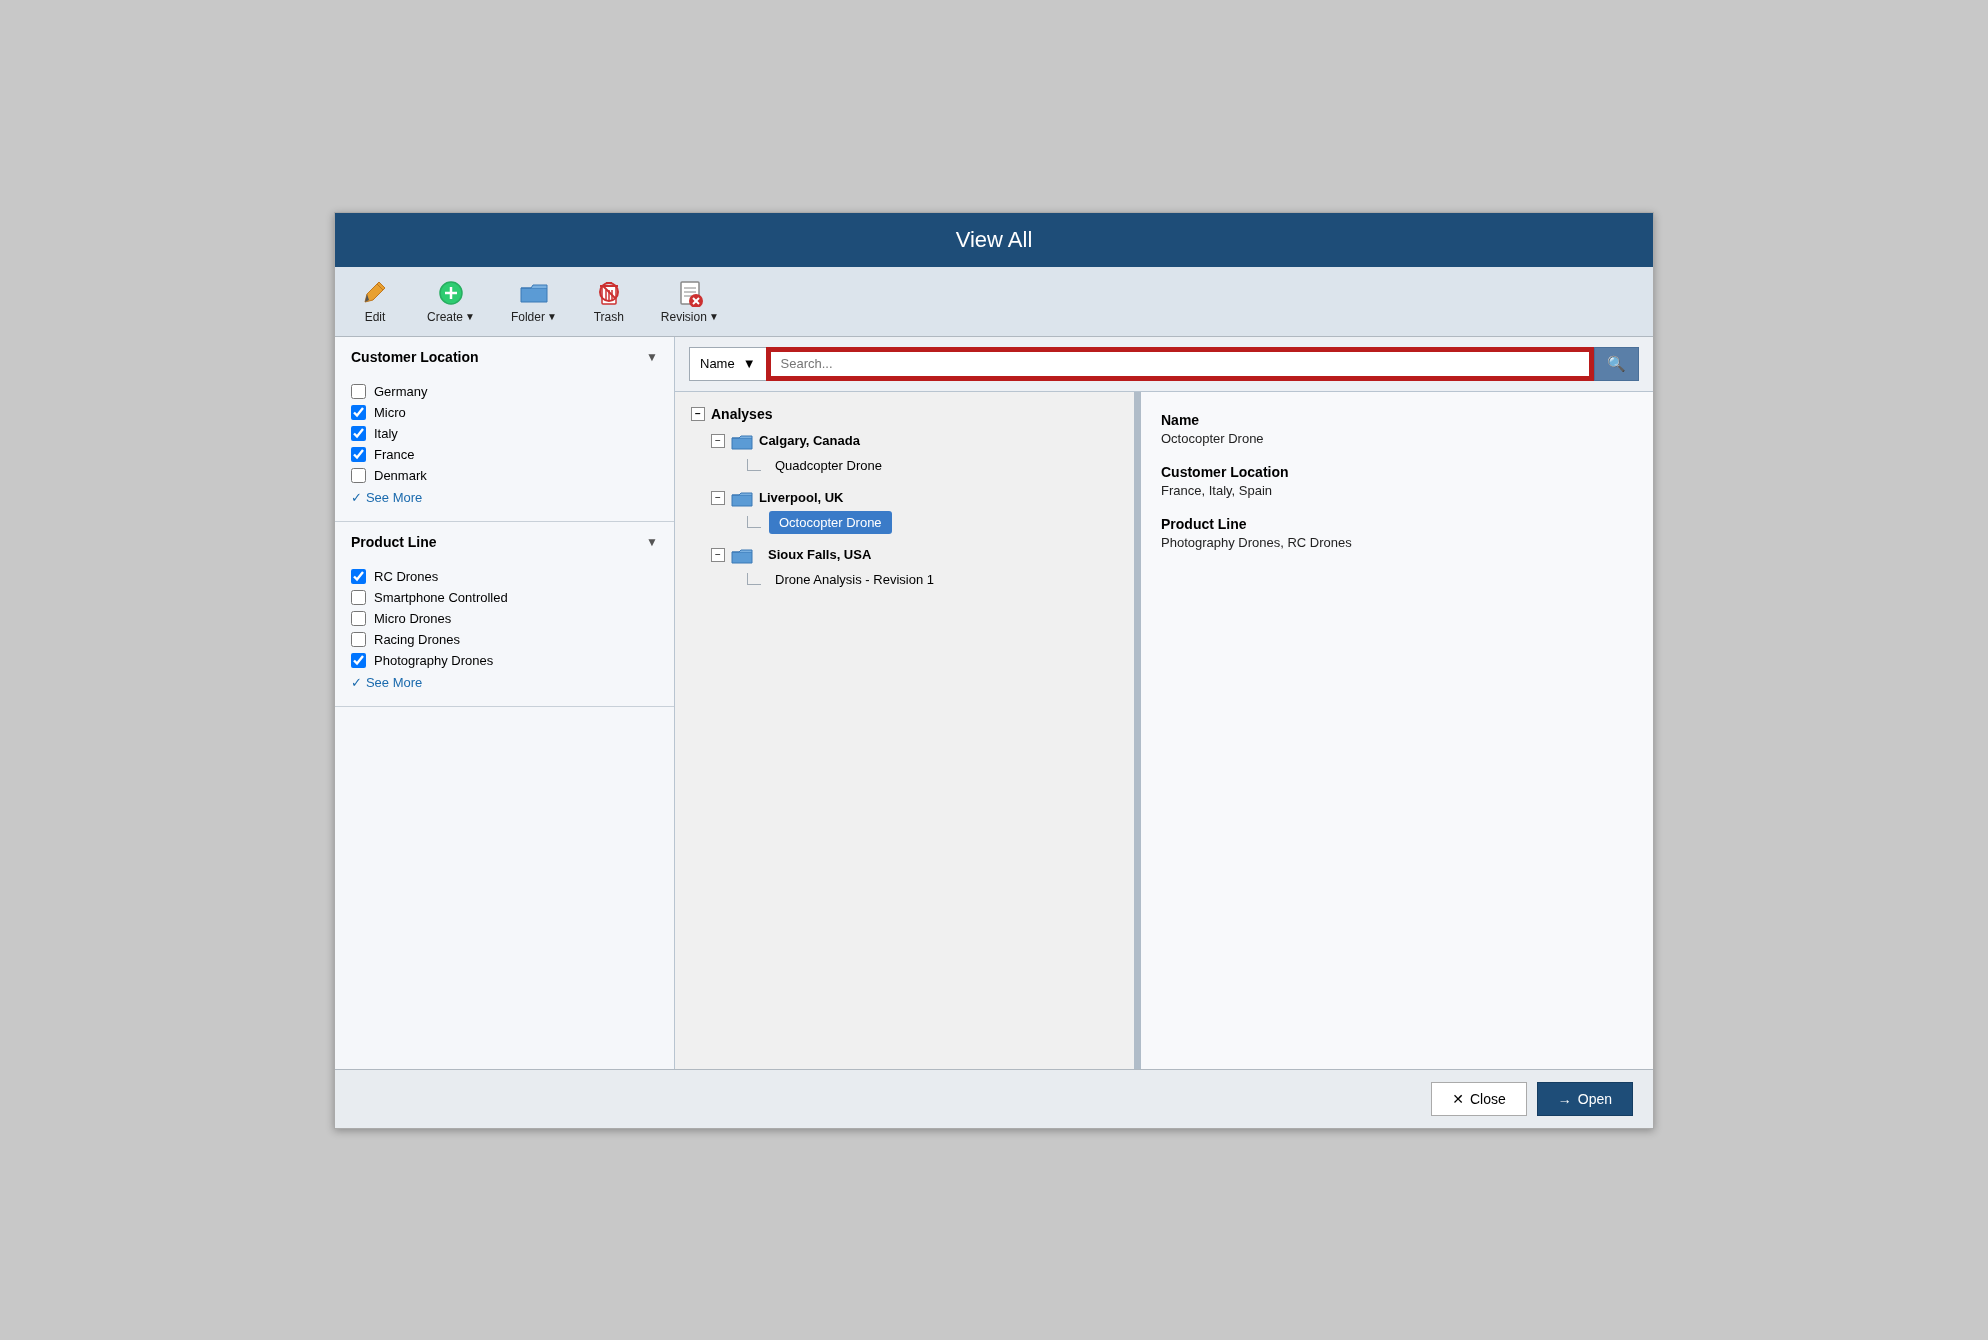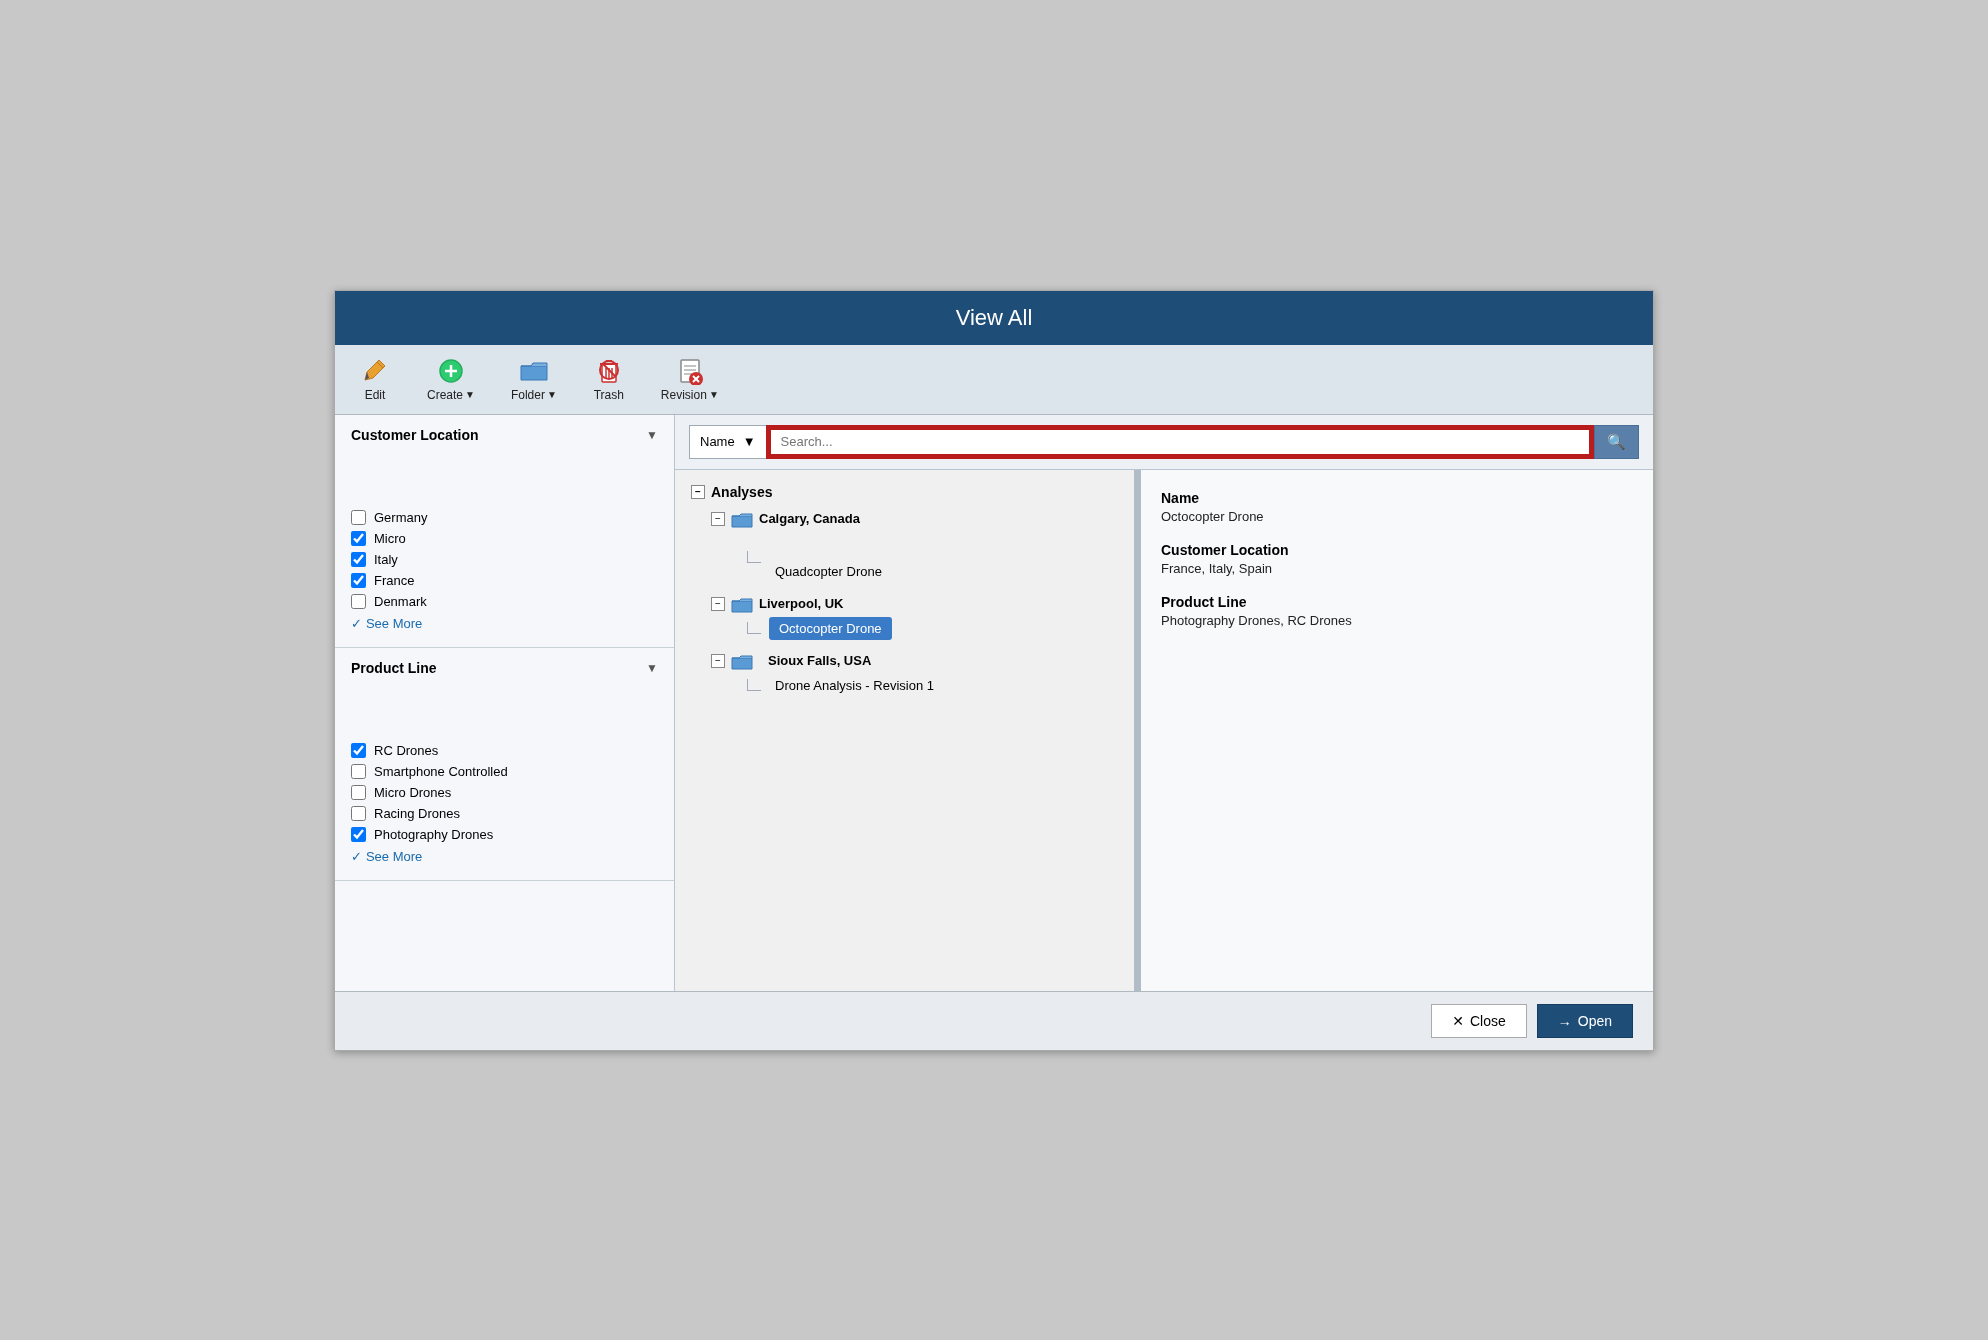--- a/index.html
+++ b/index.html
@@ -72,21 +72,21 @@
     }
 
     .dropdown-arrow {
       font-size: 10px;
       margin-left: 2px;
     }
 
     
     .main-area {
       display: flex;
-      height: 576px;
+      height: 732px;
       justify-content: center;
     }
 
     
     .sidebar {
       width: 340px;
       min-width: 340px;
       background: #f5f7fa;
       border-right: 1px solid #b8c4d0;
       overflow-y: auto;
@@ -107,21 +107,20 @@
       cursor: pointer;
     }
 
     .filter-header .chevron {
       font-size: 12px;
       color: #555;
     }
 
     .filter-items {
       padding: 4px 16px 12px 16px;
-      margin-top: 48px;
     }
 
     .filter-item {
       display: flex;
       align-items: center;
       gap: 8px;
       padding: 3px 0;
       font-size: 13px;
     }
 
@@ -502,21 +501,21 @@
               <div class="expand-btn">−</div>
               <svg width="22" height="18" viewBox="0 0 22 18">
                 <path d="M1,6 L1,17 L21,17 L21,6 Z" fill="#5b9bd5" stroke="#3a78b5" stroke-width="1"></path>
                 <path d="M1,6 L8,6 L10,4 L21,4 L21,6" fill="#7ab0e0" stroke="#3a78b5" stroke-width="1"></path>
               </svg>
               <span style="font-weight:bold; font-size:13px;">Calgary, Canada</span>
             </div>
             <div style="padding-left: 72px; padding-bottom: 4px;">
               <div style="display:flex; align-items:center; gap:4px;">
                 <div style="border-left:1px solid #a0aab4; border-bottom:1px solid #a0aab4; width:14px; height:12px; margin-right:4px; flex-shrink:0;"></div>
-                <div class="tree-leaf" style="padding:4px 6px;margin-top:28px;">
+                <div class="tree-leaf" style="padding:4px 6px;">
                   <span>Quadcopter Drone</span>
                 </div>
               </div>
             </div>
           </div>
 
           <div class="tree-node">
             <div style="display:flex; align-items:center; padding: 4px 16px 4px 36px; gap:6px; cursor:pointer;">
               <div class="expand-btn">−</div>
               <svg width="22" height="18" viewBox="0 0 22 18">

